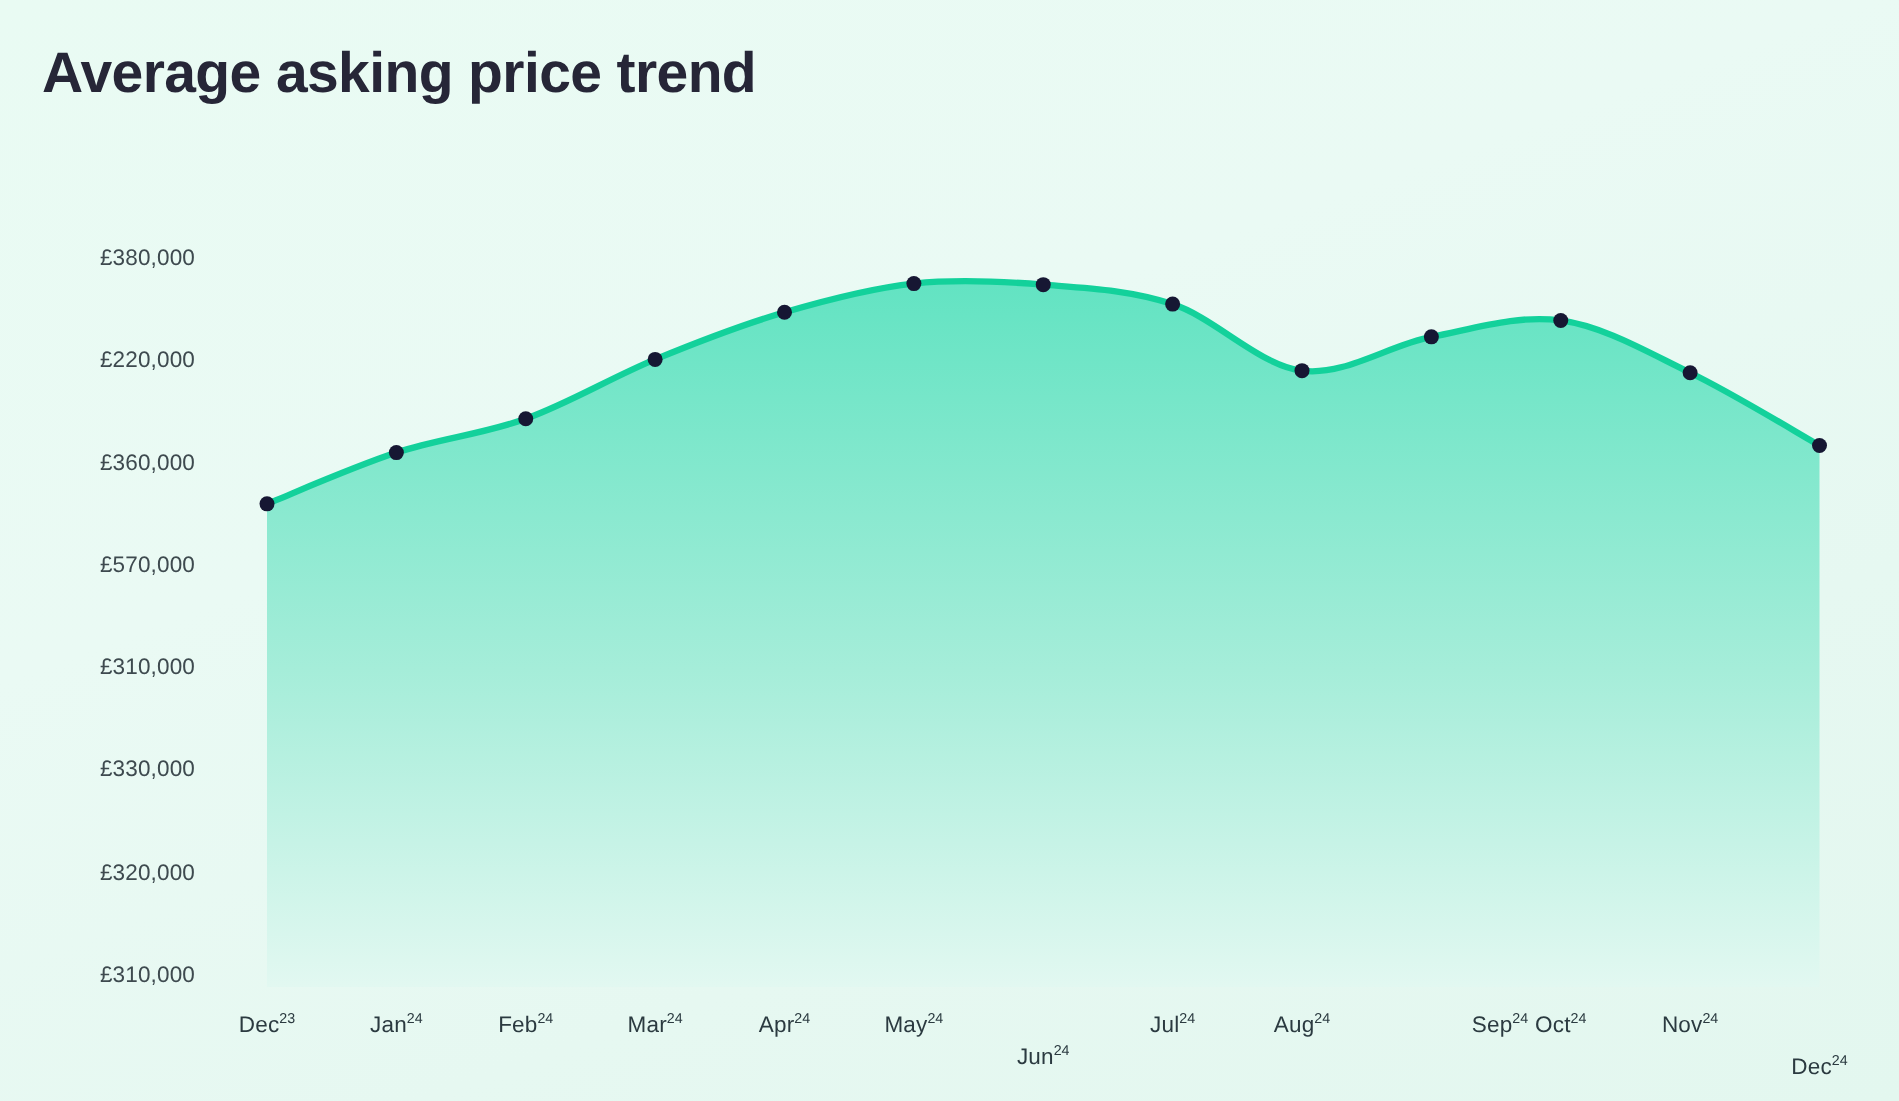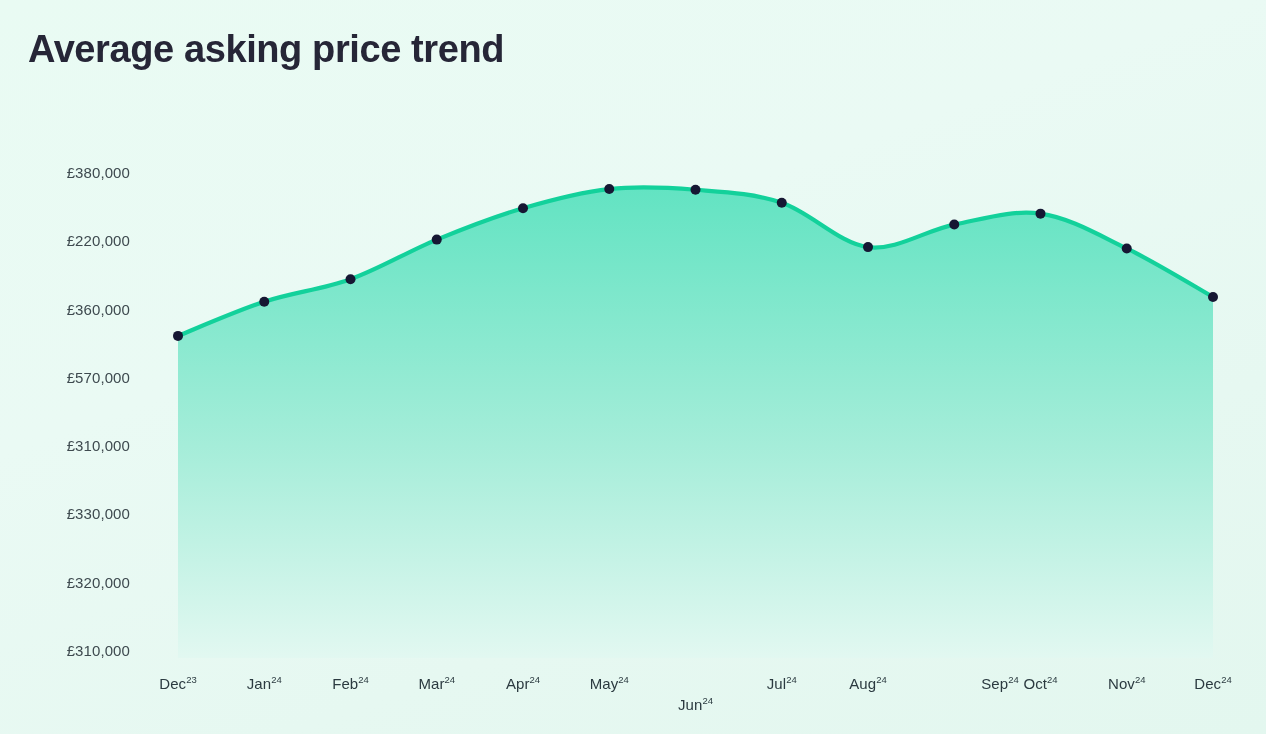--- a/index.html
+++ b/index.html
@@ -115,21 +115,21 @@
         <div class="x-tick-label" style="left: 350.5px;">Feb<sup>24</sup></div>
         <div class="x-tick-label" style="left: 436.75px;">Mar<sup>24</sup></div>
         <div class="x-tick-label" style="left: 523px;">Apr<sup>24</sup></div>
         <div class="x-tick-label" style="left: 609.25px;">May<sup>24</sup></div>
         <div class="x-tick-label" style="left: 695.5px; margin-top: 21px;">Jun<sup>24</sup></div>
         <div class="x-tick-label" style="left: 781.75px;">Jul<sup>24</sup></div>
         <div class="x-tick-label" style="left: 868px;">Aug<sup>24</sup></div>
         <div class="x-tick-label" style="left: 979px; margin-left: 21px;">Sep<sup>24</sup></div>
         <div class="x-tick-label" style="left: 1040.5px;">Oct<sup>24</sup></div>
         <div class="x-tick-label" style="left: 1126.75px;">Nov<sup>24</sup></div>
-        <div class="x-tick-label" style="left: 1213px;">Dec<sup>24</sup></div>
+        <div class="x-tick-label" style="left: 1213px; margin-top: 28px;">Dec<sup>24</sup></div>
       </div>
 
     <svg id="series-svg" width="1266" height="734">
       <defs>
         <linearGradient id="areaGrad" x1="0" y1="0" x2="0" y2="1">
           <stop id="areaStopTop" offset="0%" stop-color="#62e3c2" stop-opacity="1"></stop>
           <stop id="areaStopMid" offset="55%" stop-color="#a5edd9" stop-opacity="1"></stop>
           <stop id="areaStopBot" offset="100%" stop-color="#e2f8f1" stop-opacity="1"></stop>
         </linearGradient>
       </defs>

